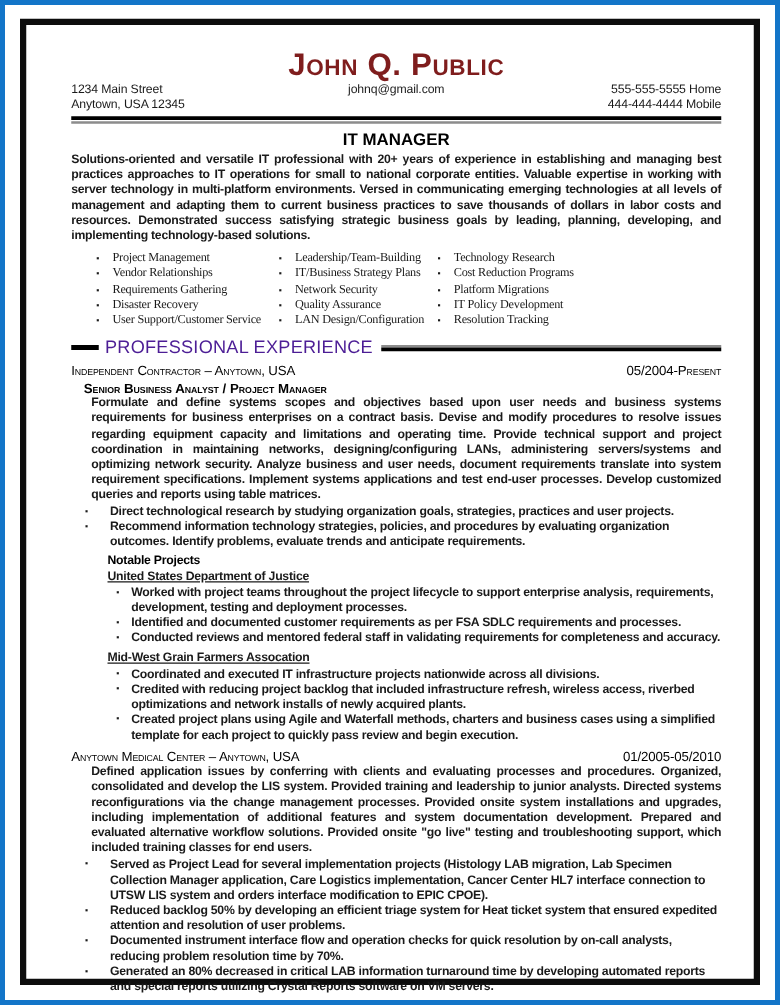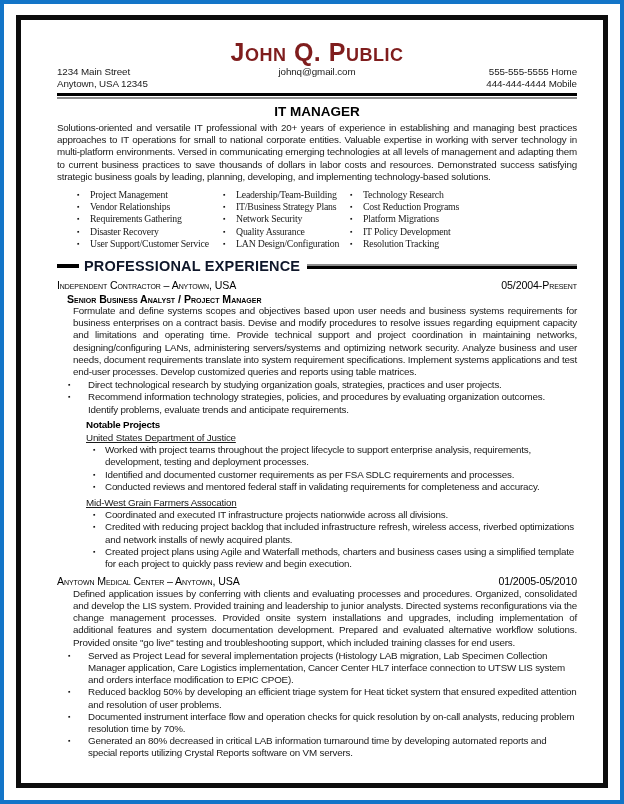--- a/index.html
+++ b/index.html
@@ -26,36 +26,36 @@
   .contact-col{flex:1;}
   .contact-center{text-align:center;}
   .contact-right{text-align:right;}
 
   .divider{margin-top:3px;}
   .divider-black{height:3px;background:#000;}
   .divider-gray{height:2px;background:#8c8c8c;margin-top:1px;}
 
   .role-title{margin:5px 0 3px;text-align:center;font-size:13.5px;font-weight:bold;color:#000;}
 
-  .body-text{font-size:9.8px;line-height:12.2px;letter-spacing:-.2px;}
+  .body-text{font-size:9.8px;line-height:12.2px;letter-spacing:-.2px;font-weight:bold;}
   .summary{margin:0;text-align:justify;}
 
   
   .skills{display:flex;margin:6px 0 2px;padding-left:18px;}
   .skill-col{list-style:none;margin:0;padding:0;}
   .skill-col.c1{width:146px;}
   .skill-col.c2{width:127px;}
   .skill-col.c3{flex:1;}
   .skill-col li{position:relative;padding-left:15px;font-size:9.8px;line-height:12.2px;letter-spacing:-.2px;font-family:Liberation Serif, serif;}
   .skill-col li::before{content:"▪";position:absolute;left:2px;top:0;font-size:7px;line-height:12.2px;}
 
   
   .section-heading{display:flex;align-items:center;margin:8px 0 5px;}
   .sec-dash{width:22px;height:4px;background:#000;margin-right:5px;flex:none;}
-  .sec-title{font-size:14.5px;font-weight:bold;color:#0f172a;letter-spacing:.2px;line-height:16px;}
+  .sec-title{font-size:14.5px;font-weight:normal;color:#4c1d95;letter-spacing:.2px;line-height:16px;}
   .sec-rule{flex:1;margin-left:7px;height:5px;box-sizing:border-box;
     border-top:2px solid #8c8c8c;border-bottom:3px solid #000;}
 
   
   .job-header{display:flex;justify-content:space-between;font-size:10.6px;
     font-variant:small-caps;line-height:12.5px;letter-spacing:-.1px;color:#000;}
   .job-title{font-weight:bold;font-variant:small-caps;font-size:10.6px;
     padding-left:10px;line-height:12.5px;margin-top:1px;color:#000;}
   .job-desc{margin:0;padding-left:16px;text-align:justify;}
   .job-bullets{list-style:none;margin:1px 0 0;padding:0 0 0 9px;}

